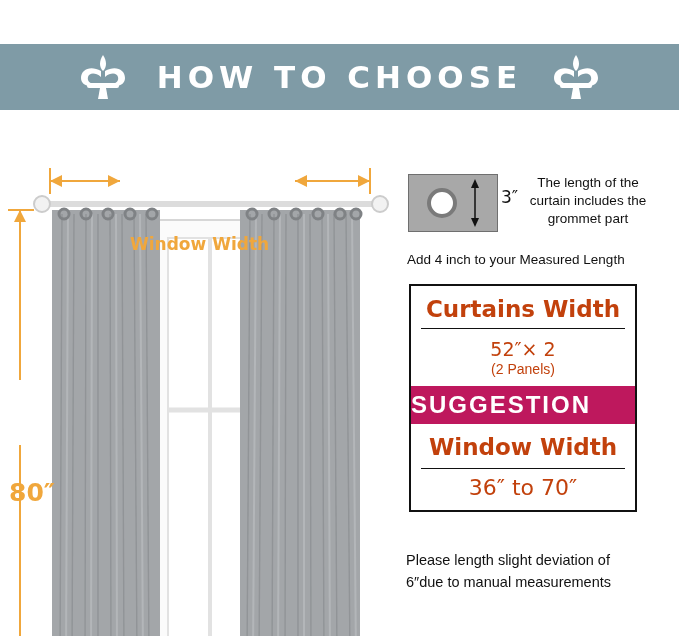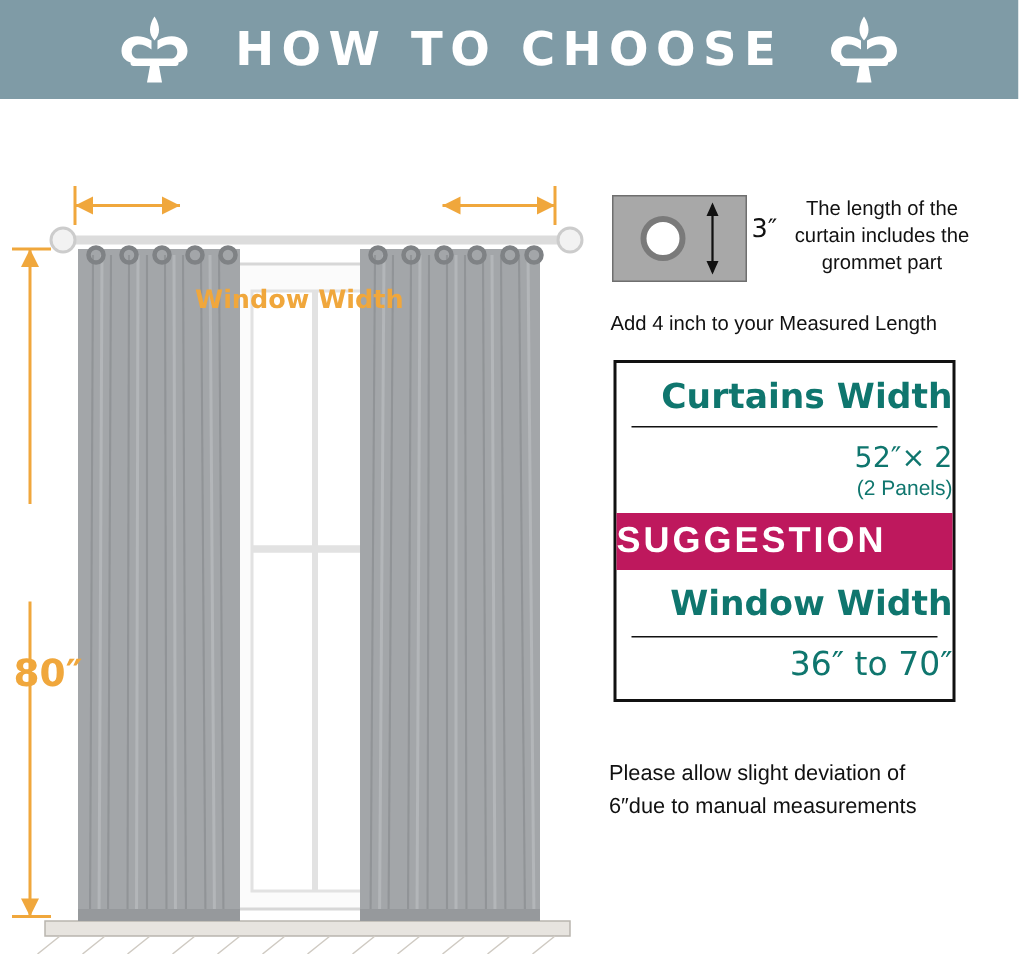--- a/index.html
+++ b/index.html
@@ -11,20 +11,21 @@
     height: 636px;
     background: #ffffff;
     font-family: "Liberation Sans", sans-serif;
     overflow: hidden;
   }
   #page {
     position: relative;
     width: 679px;
     height: 564px;
     background: #ffffff;
+    margin-top: 44px;
   }
 
   
   .banner {
     position: absolute;
     left: 0;
     top: 0;
     width: 679px;
     height: 66px;
     background: #7f9ba6;
@@ -139,22 +140,22 @@
   .card {
     position: absolute;
     left: 5px;
     top: 174px;
     width: 228px;
     border: 2px solid #111;
     background: #ffffff;
     box-sizing: border-box;
   }
   .card-row {
-    text-align: right;
-    color: #0f766e;
+    text-align: center;
+    color: #c2410c;
   }
   .card-title {
     font-size: 23px;
     font-weight: bold;
     padding: 10px 0 6px;
     font-family: "DejaVu Sans", sans-serif;
   }
   .card-hr {
     height: 1px;
     background: #111;
@@ -365,17 +366,17 @@
       <div class="card-hr"></div>
       <div class="card-row card-val">52″× 2</div>
       <div class="card-row card-sub">(2 Panels)</div>
       <div class="card-band">SUGGESTION</div>
       <div class="card-row card-title2">Window Width</div>
       <div class="card-hr"></div>
       <div class="card-row card-val2">36″ to 70″</div>
     </div>
 
     <div class="note">
-      <div>Please allow slight deviation of</div>
+      <div>Please length slight deviation of</div>
       <div>6″due to manual measurements</div>
     </div>
   </div>
 </div>
 
 </body></html>

